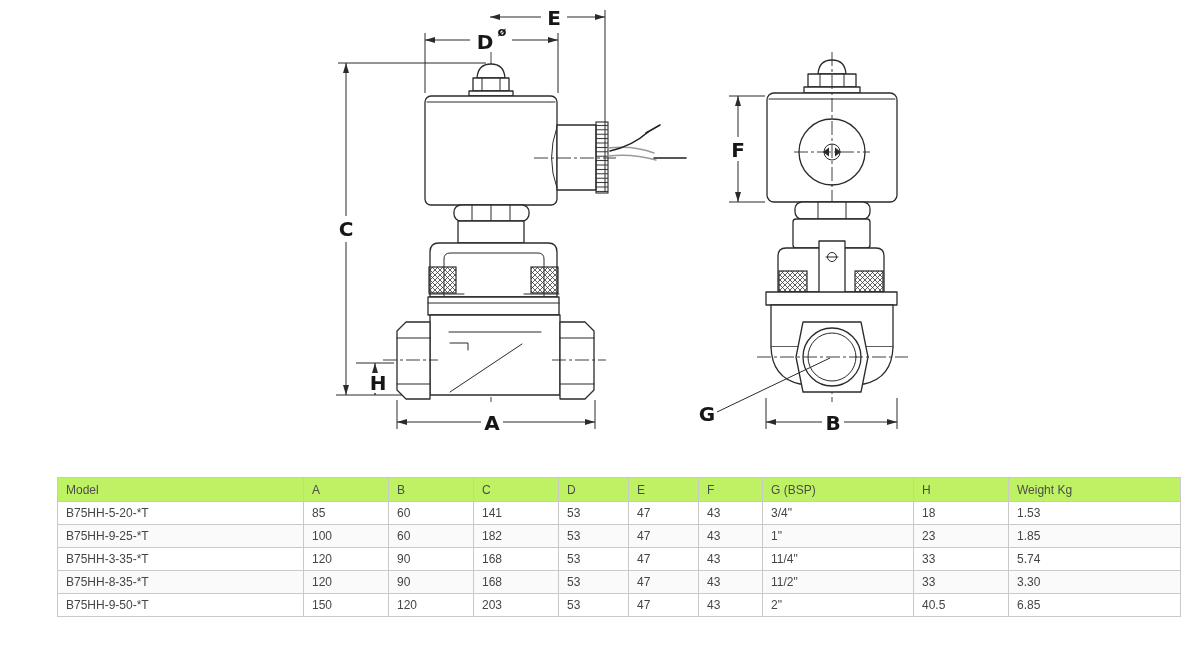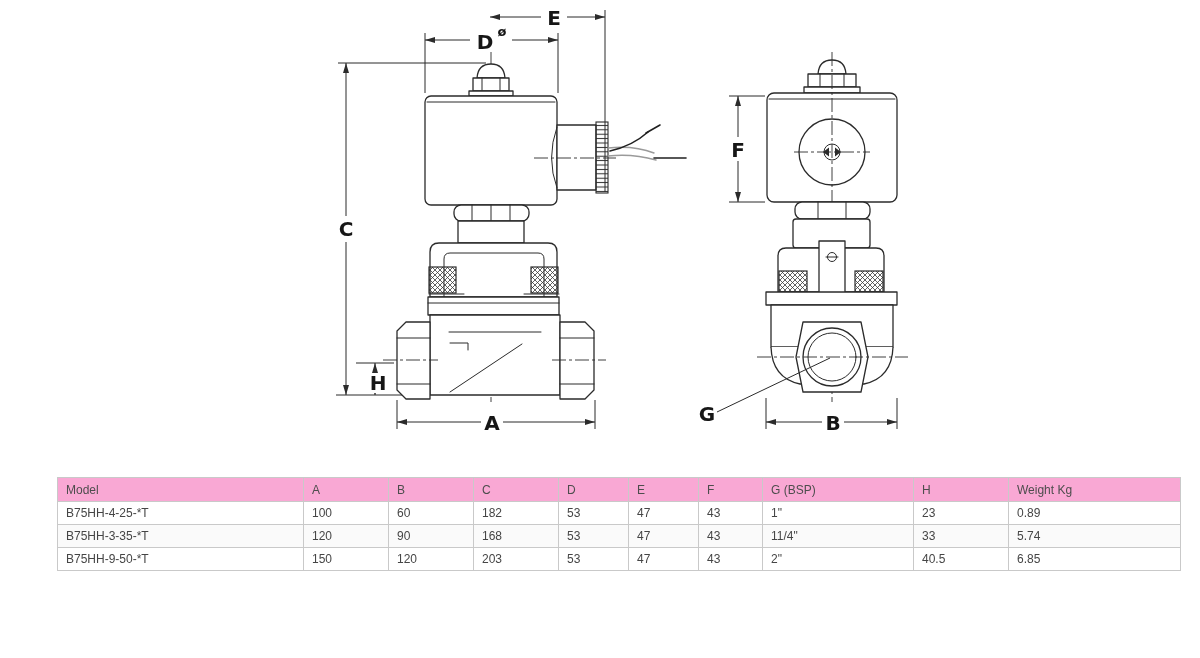--- a/index.html
+++ b/index.html
@@ -18,21 +18,21 @@
   .lbg{fill:#ffffff;stroke:none;}
   .wire{fill:none;stroke:#202020;stroke-width:1.6;stroke-linecap:round;}
   .wireg{fill:none;stroke:#9a9a9a;stroke-width:1.4;stroke-linecap:round;}
 
   
   .spec-table-wrap{position:absolute;left:57px;top:477px;width:1123px;}
   table.spec{border-collapse:collapse;width:1123px;table-layout:fixed;
              font-size:12px;color:#454545;}
   table.spec th, table.spec td{border:1px solid #c9c9c9;text-align:left;
              padding:4px 8px;white-space:nowrap;overflow:hidden;font-weight:400;}
-  table.spec th{background:#f9a8d4;color:#4d4d4d;height:15px;}
+  table.spec th{background:#bef264;color:#4d4d4d;height:15px;}
   table.spec td{background:#ffffff;height:12px;}
   table.spec tr:nth-child(even) td{background:#fafafa;}
 </style>
 </head>
 <body>
 
 <div class="page">
 
   <svg class="drawing" viewBox="0 0 1200 460">
     <defs>
@@ -245,44 +245,68 @@
             <th>D</th>
             <th>E</th>
             <th>F</th>
             <th>G (BSP)</th>
             <th>H</th>
             <th>Weight Kg</th>
           </tr>
       </thead>
       <tbody id="spec-body">
           <tr>
-            <td>B75HH-4-25-*T</td>
+            <td>B75HH-5-20-*T</td>
+            <td>85</td>
+            <td>60</td>
+            <td>141</td>
+            <td>53</td>
+            <td>47</td>
+            <td>43</td>
+            <td>3/4"</td>
+            <td>18</td>
+            <td>1.53</td>
+          </tr>
+          <tr>
+            <td>B75HH-9-25-*T</td>
             <td>100</td>
             <td>60</td>
             <td>182</td>
             <td>53</td>
             <td>47</td>
             <td>43</td>
             <td>1"</td>
             <td>23</td>
-            <td>0.89</td>
+            <td>1.85</td>
           </tr>
           <tr>
             <td>B75HH-3-35-*T</td>
             <td>120</td>
             <td>90</td>
             <td>168</td>
             <td>53</td>
             <td>47</td>
             <td>43</td>
             <td>11/4"</td>
             <td>33</td>
             <td>5.74</td>
           </tr>
           <tr>
+            <td>B75HH-8-35-*T</td>
+            <td>120</td>
+            <td>90</td>
+            <td>168</td>
+            <td>53</td>
+            <td>47</td>
+            <td>43</td>
+            <td>11/2"</td>
+            <td>33</td>
+            <td>3.30</td>
+          </tr>
+          <tr>
             <td>B75HH-9-50-*T</td>
             <td>150</td>
             <td>120</td>
             <td>203</td>
             <td>53</td>
             <td>47</td>
             <td>43</td>
             <td>2"</td>
             <td>40.5</td>
             <td>6.85</td>

